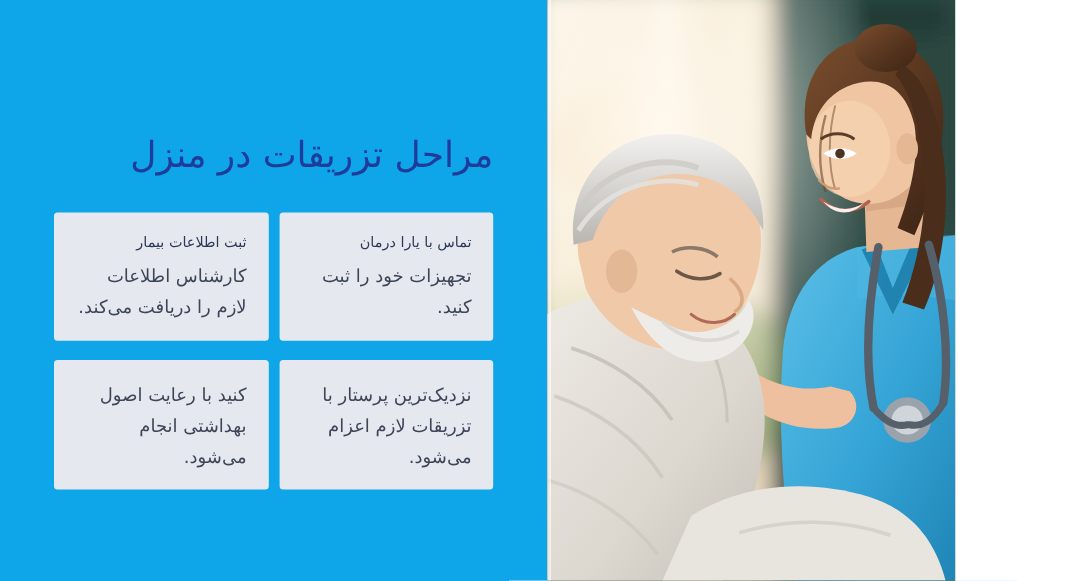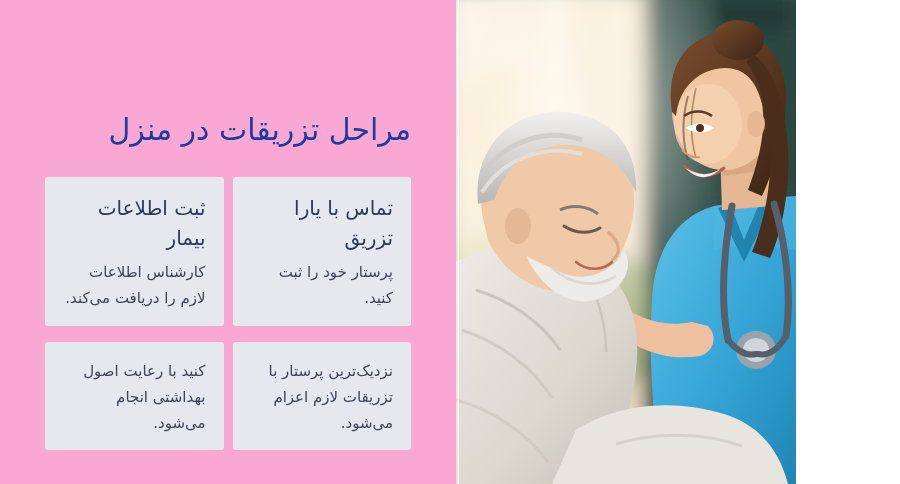--- a/index.html
+++ b/index.html
@@ -23,21 +23,21 @@
     display: flex;
     flex-direction: row-reverse;
     background: #ffffff;
   }
 
   
   .content-panel {
     position: relative;
     width: 456px;
     height: 484px;
-    background: #f9a8d4;
+    background: #0ea5e9;
     padding: 0;
   }
 
   .page-title {
     position: absolute;
     top: 108px;
     right: 45px;
     left: 45px;
     text-align: right;
     font-size: 30px;
@@ -67,21 +67,21 @@
     min-height: 98px;
     padding: 16px 18px 14px 18px;
     text-align: right;
     direction: rtl;
     display: flex;
     flex-direction: column;
     justify-content: flex-start;
   }
 
   .card-title {
-    font-size: 20px;
+    font-size: 12px;
     line-height: 1.5;
     font-weight: 400;
     color: #2b3a55;
     margin-bottom: 6px;
   }
 
   .card-desc {
     font-size: 15px;
     line-height: 1.75;
     font-weight: 400;
@@ -120,22 +120,22 @@
 
 <div class="page">
 
   <section class="content-panel">
 
     <h1 class="page-title">مراحل تزریقات در منزل</h1>
 
     <div class="cards-grid">
 
       <article class="card">
-        <div class="card-title">تماس با یارا تزریق</div>
-        <div class="card-desc">پرستار خود را ثبت کنید.</div>
+        <div class="card-title">تماس با یارا درمان</div>
+        <div class="card-desc">تجهیزات خود را ثبت کنید.</div>
       </article>
 
       <article class="card">
         <div class="card-title">ثبت اطلاعات بیمار</div>
         <div class="card-desc">کارشناس اطلاعات لازم را دریافت می‌کند.</div>
       </article>
 
       <article class="card">
         <div class="card-desc">نزدیک‌ترین پرستار با تزریقات لازم اعزام می‌شود.</div>
       </article>

